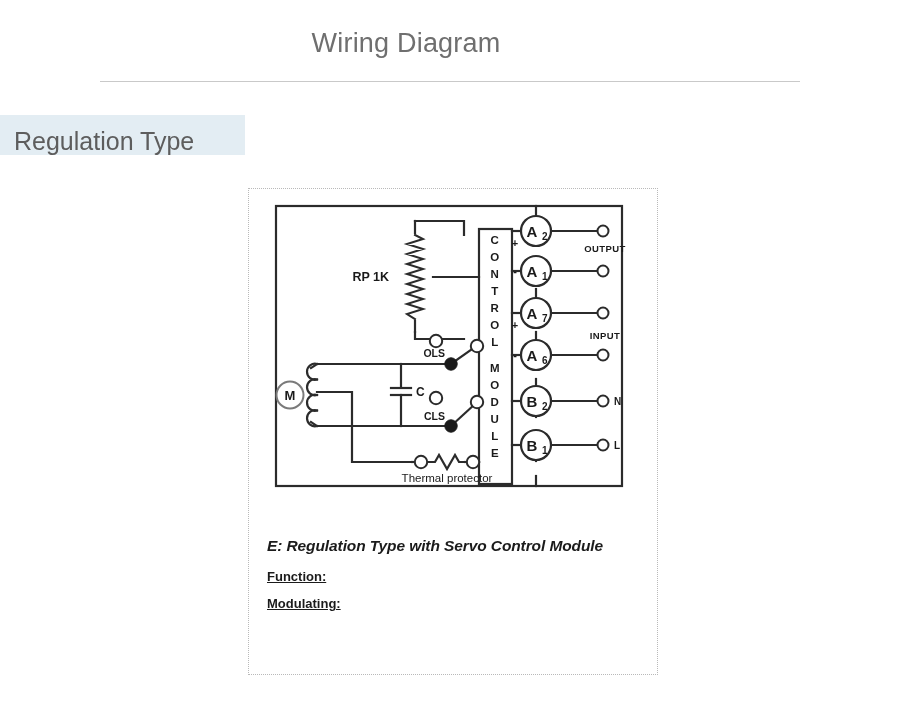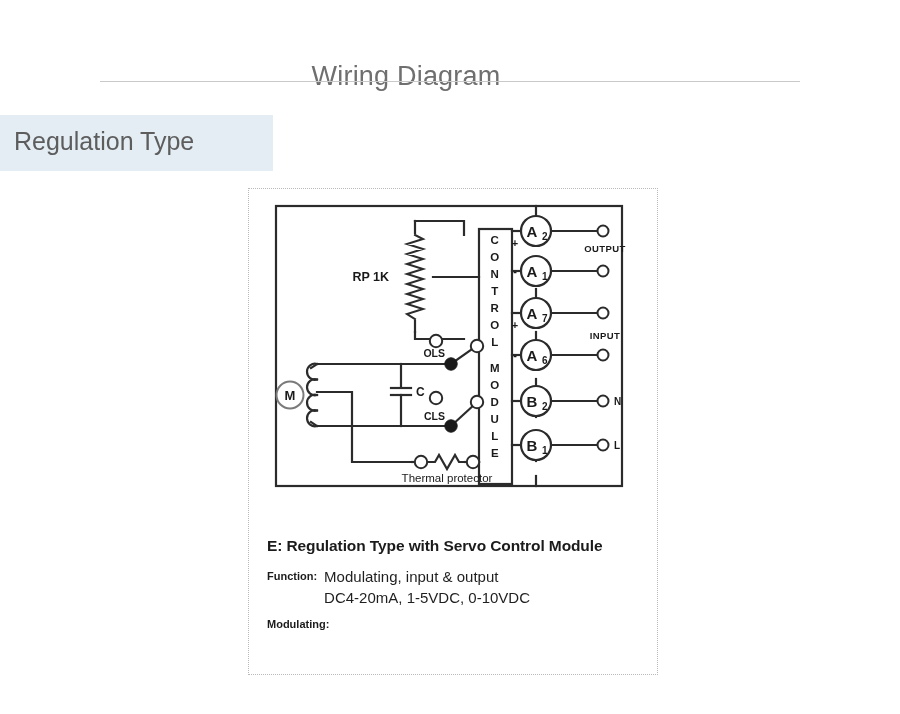--- a/index.html
+++ b/index.html
@@ -22,40 +22,38 @@
     top: 24px;
     left: 0;
     width: 812px;
     text-align: center;
     font-size: 27px;
     font-weight: 400;
     color: #6f6f6f;
     letter-spacing: 0.2px;
     line-height: 38px;
     white-space: nowrap;
-    margin-top: 33px;
   }
   #title-divider {
     position: absolute;
     top: 81px;
     left: 100px;
     width: 700px;
     height: 1px;
     background: #c9c9c9;
   }
 
   
   #section-banner {
     position: absolute;
     top: 115px;
     left: 0;
     width: 245px;
-    height: 56px;
+    height: 40px;
     background: #e3edf3;
-    padding-left: 28px;
   }
   #section-banner-label {
     position: absolute;
     left: 14px;
     top: 0;
     height: 52px;
     line-height: 52px;
     font-size: 25px;
     font-weight: 400;
     color: #5d5d5d;
@@ -95,34 +93,36 @@
     top: 348px;
     width: 386px;
   }
   #caption-heading {
     font-size: 15.5px;
     font-weight: bold;
     color: #1b1b1b;
     letter-spacing: -0.1px;
     margin-bottom: 11px;
     white-space: nowrap;
+    font-style: italic;
   }
   .spec-row {
     display: flex;
     align-items: flex-start;
     margin-bottom: 6px;
   }
   .spec-label {
-    font-size: 11px;
+    font-size: 13px;
     font-weight: bold;
     color: #1b1b1b;
     white-space: nowrap;
     flex: 0 0 auto;
     padding-right: 7px;
     line-height: 21px;
+    text-decoration: underline;
   }
   .spec-value {
     font-size: 15px;
     font-weight: 400;
     color: #1f1f1f;
     line-height: 21px;
   }
   .spec-value .spec-line {
     display: block;
     white-space: nowrap;
@@ -319,23 +319,19 @@
         <text class="tp-label" x="198" y="293" text-anchor="middle">Thermal protector</text>
       </g>
     </svg>
   </div>
 
   <div id="caption-block">
     <div id="caption-heading">E: Regulation Type with Servo Control Module</div>
 
     <div class="spec-row">
       <div class="spec-label">Function:</div>
-      <div class="spec-value">
-        <span class="spec-line">Modulating, input &amp; output</span>
-        <span class="spec-line">DC4-20mA, 1-5VDC, 0-10VDC</span>
-      </div>
     </div>
 
     <div class="spec-row">
       <div class="spec-label">Modulating:</div>
     </div>
   </div>
 </div>
 
 </body></html>

